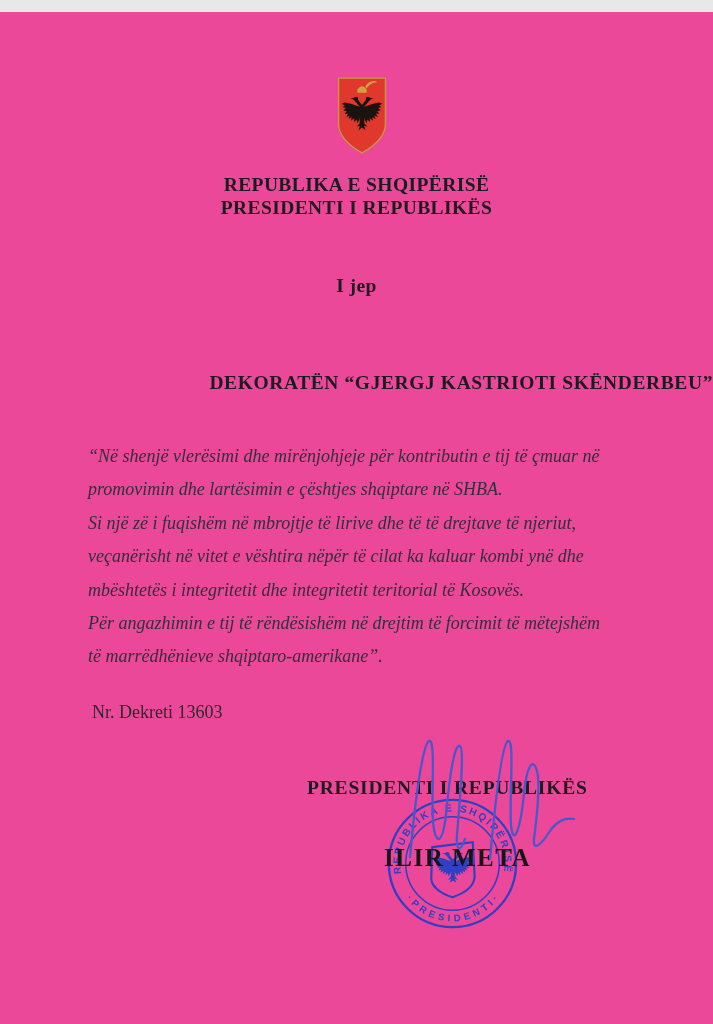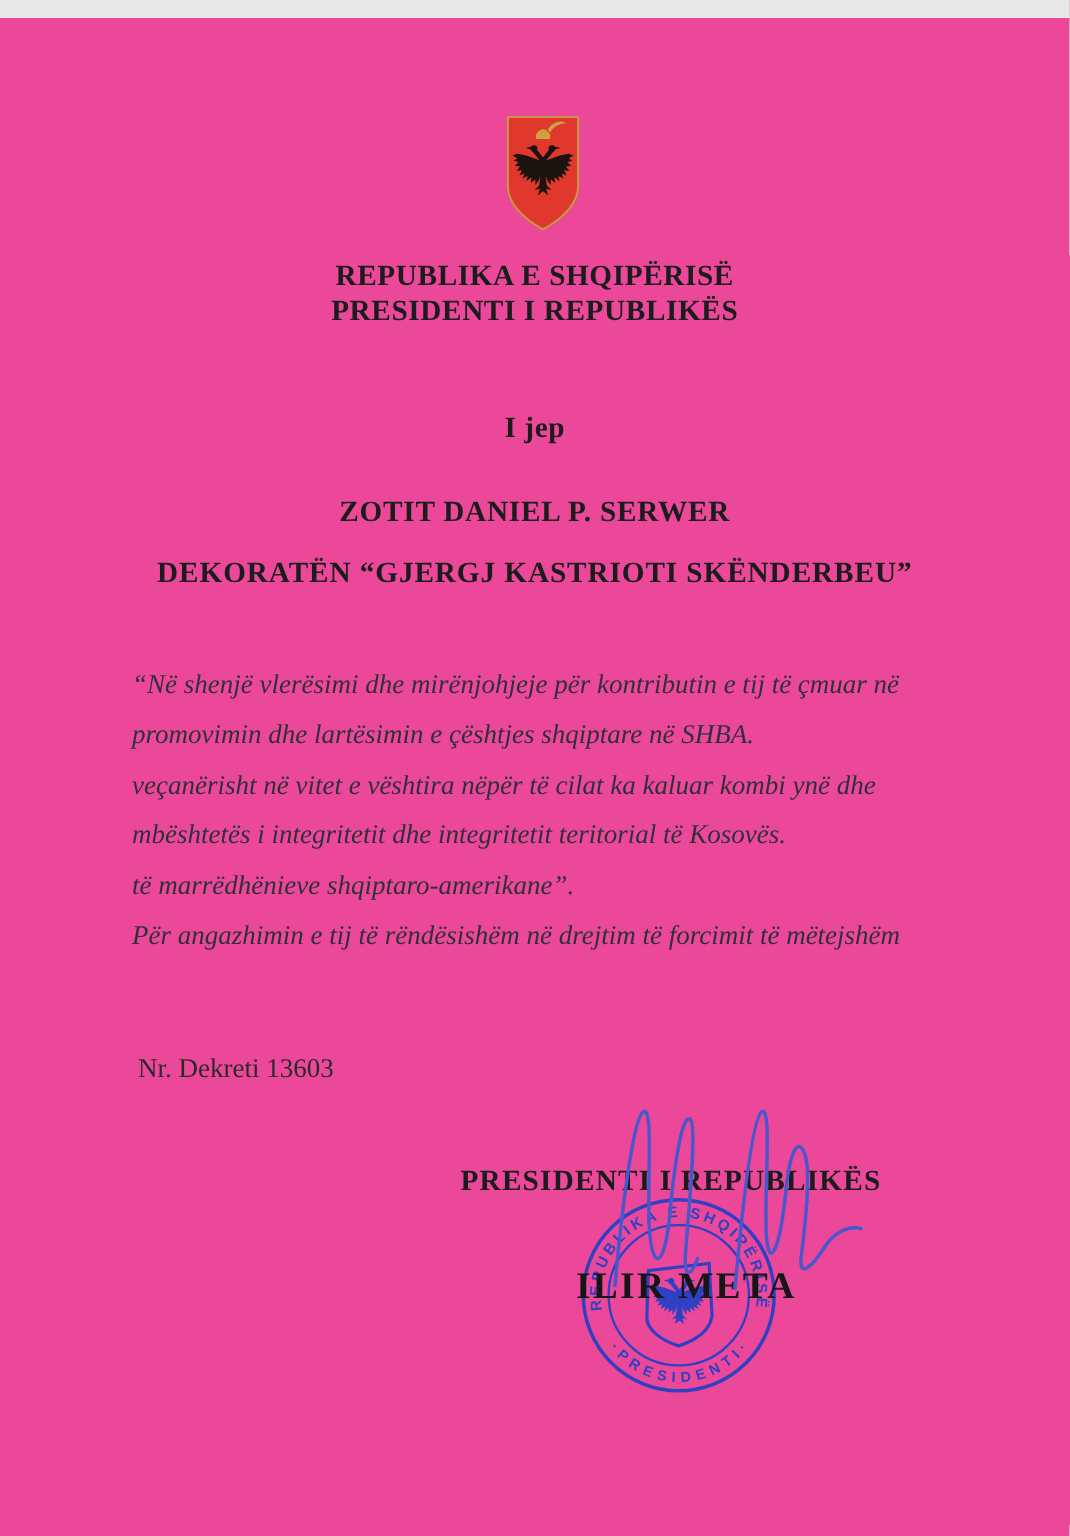--- a/index.html
+++ b/index.html
@@ -7,21 +7,21 @@
     position:relative; width:713px; height:1024px; margin:12px auto;
     background:#ec4899; overflow:hidden;
     font-family:"Liberation Serif", serif; color:#1f1f22;
   }
   .centered { position:absolute; left:0; width:713px; text-align:center; }
   .bold-line { font-weight:bold; font-size:19.5px; letter-spacing:0.4px; color:#1c1c1f; }
   .hdr1 { top:162px; }
   .hdr2 { top:185px; }
   .gives { top:263px; }
   .recipient { top:319px; letter-spacing:0.5px; }
-  .decoration { top:360px; letter-spacing:0.6px; }
+  .decoration { top:360px; letter-spacing:0.6px;text-align:right; }
   .citation {
     position:absolute; left:88px; top:428px; width:600px;
     font-style:italic; font-size:18px; line-height:33.4px; color:#30303a;
   }
   .decree {
     position:absolute; left:92px; top:688px;
     font-size:18px; line-height:24.5px; color:#2a2a2e;
   }
   .decree-line { white-space:pre; }
   .sig-title {
@@ -66,30 +66,30 @@
     <path d="M5,4 H95 V92 C95,116 75,134 50,148 C25,134 5,116 5,92 Z" fill="#e0382c" stroke="#c59a3f" stroke-width="2.5"></path>
     <path d="M41,26 Q50,13 59,26 L59,32 L41,32 Z" fill="#cfa23f"></path>
     <path d="M56,20 C62,10 74,7 80,12 C72,11 63,17 59,24 Z" fill="#cfa23f"></path>
     <use href="#eagle" transform="translate(9,32) scale(0.82)" fill="#1b1310"></use>
   </svg>
 
   <div class="centered bold-line hdr1">REPUBLIKA E SHQIPËRISË</div>
   <div class="centered bold-line hdr2">PRESIDENTI I REPUBLIKËS</div>
 
   <div class="centered bold-line gives">I jep</div>
-  <div class="centered bold-line recipient">ZOTIT DANIEL P. SERWER</div>
   <div class="centered bold-line decoration">DEKORATËN “GJERGJ KASTRIOTI SKËNDERBEU”</div>
 
   <div class="citation">
     <div>“Në shenjë vlerësimi dhe mirënjohjeje për kontributin e tij të çmuar në</div>
     <div>promovimin dhe lartësimin e çështjes shqiptare në SHBA.</div>
+    <div>Si një zë i fuqishëm në mbrojtje të lirive dhe të të drejtave të njeriut,</div>
     <div>veçanërisht në vitet e vështira nëpër të cilat ka kaluar kombi ynë dhe</div>
     <div>mbështetës i integritetit dhe integritetit teritorial të Kosovës.</div>
+    <div>Për angazhimin e tij të rëndësishëm në drejtim të forcimit të mëtejshëm</div>
     <div>të marrëdhënieve shqiptaro-amerikane”.</div>
-    <div>Për angazhimin e tij të rëndësishëm në drejtim të forcimit të mëtejshëm</div>
   </div>
 
   <div class="decree">
     <div class="decree-line">Nr. Dekreti 13603</div>
   </div>
 
   <div class="sig-title">PRESIDENTI I REPUBLIKËS</div>
 
   <svg class="stamp" viewBox="0 0 140 140">
     <circle cx="70" cy="70" r="66" fill="none" stroke="#3040c2" stroke-width="2.4"></circle>

